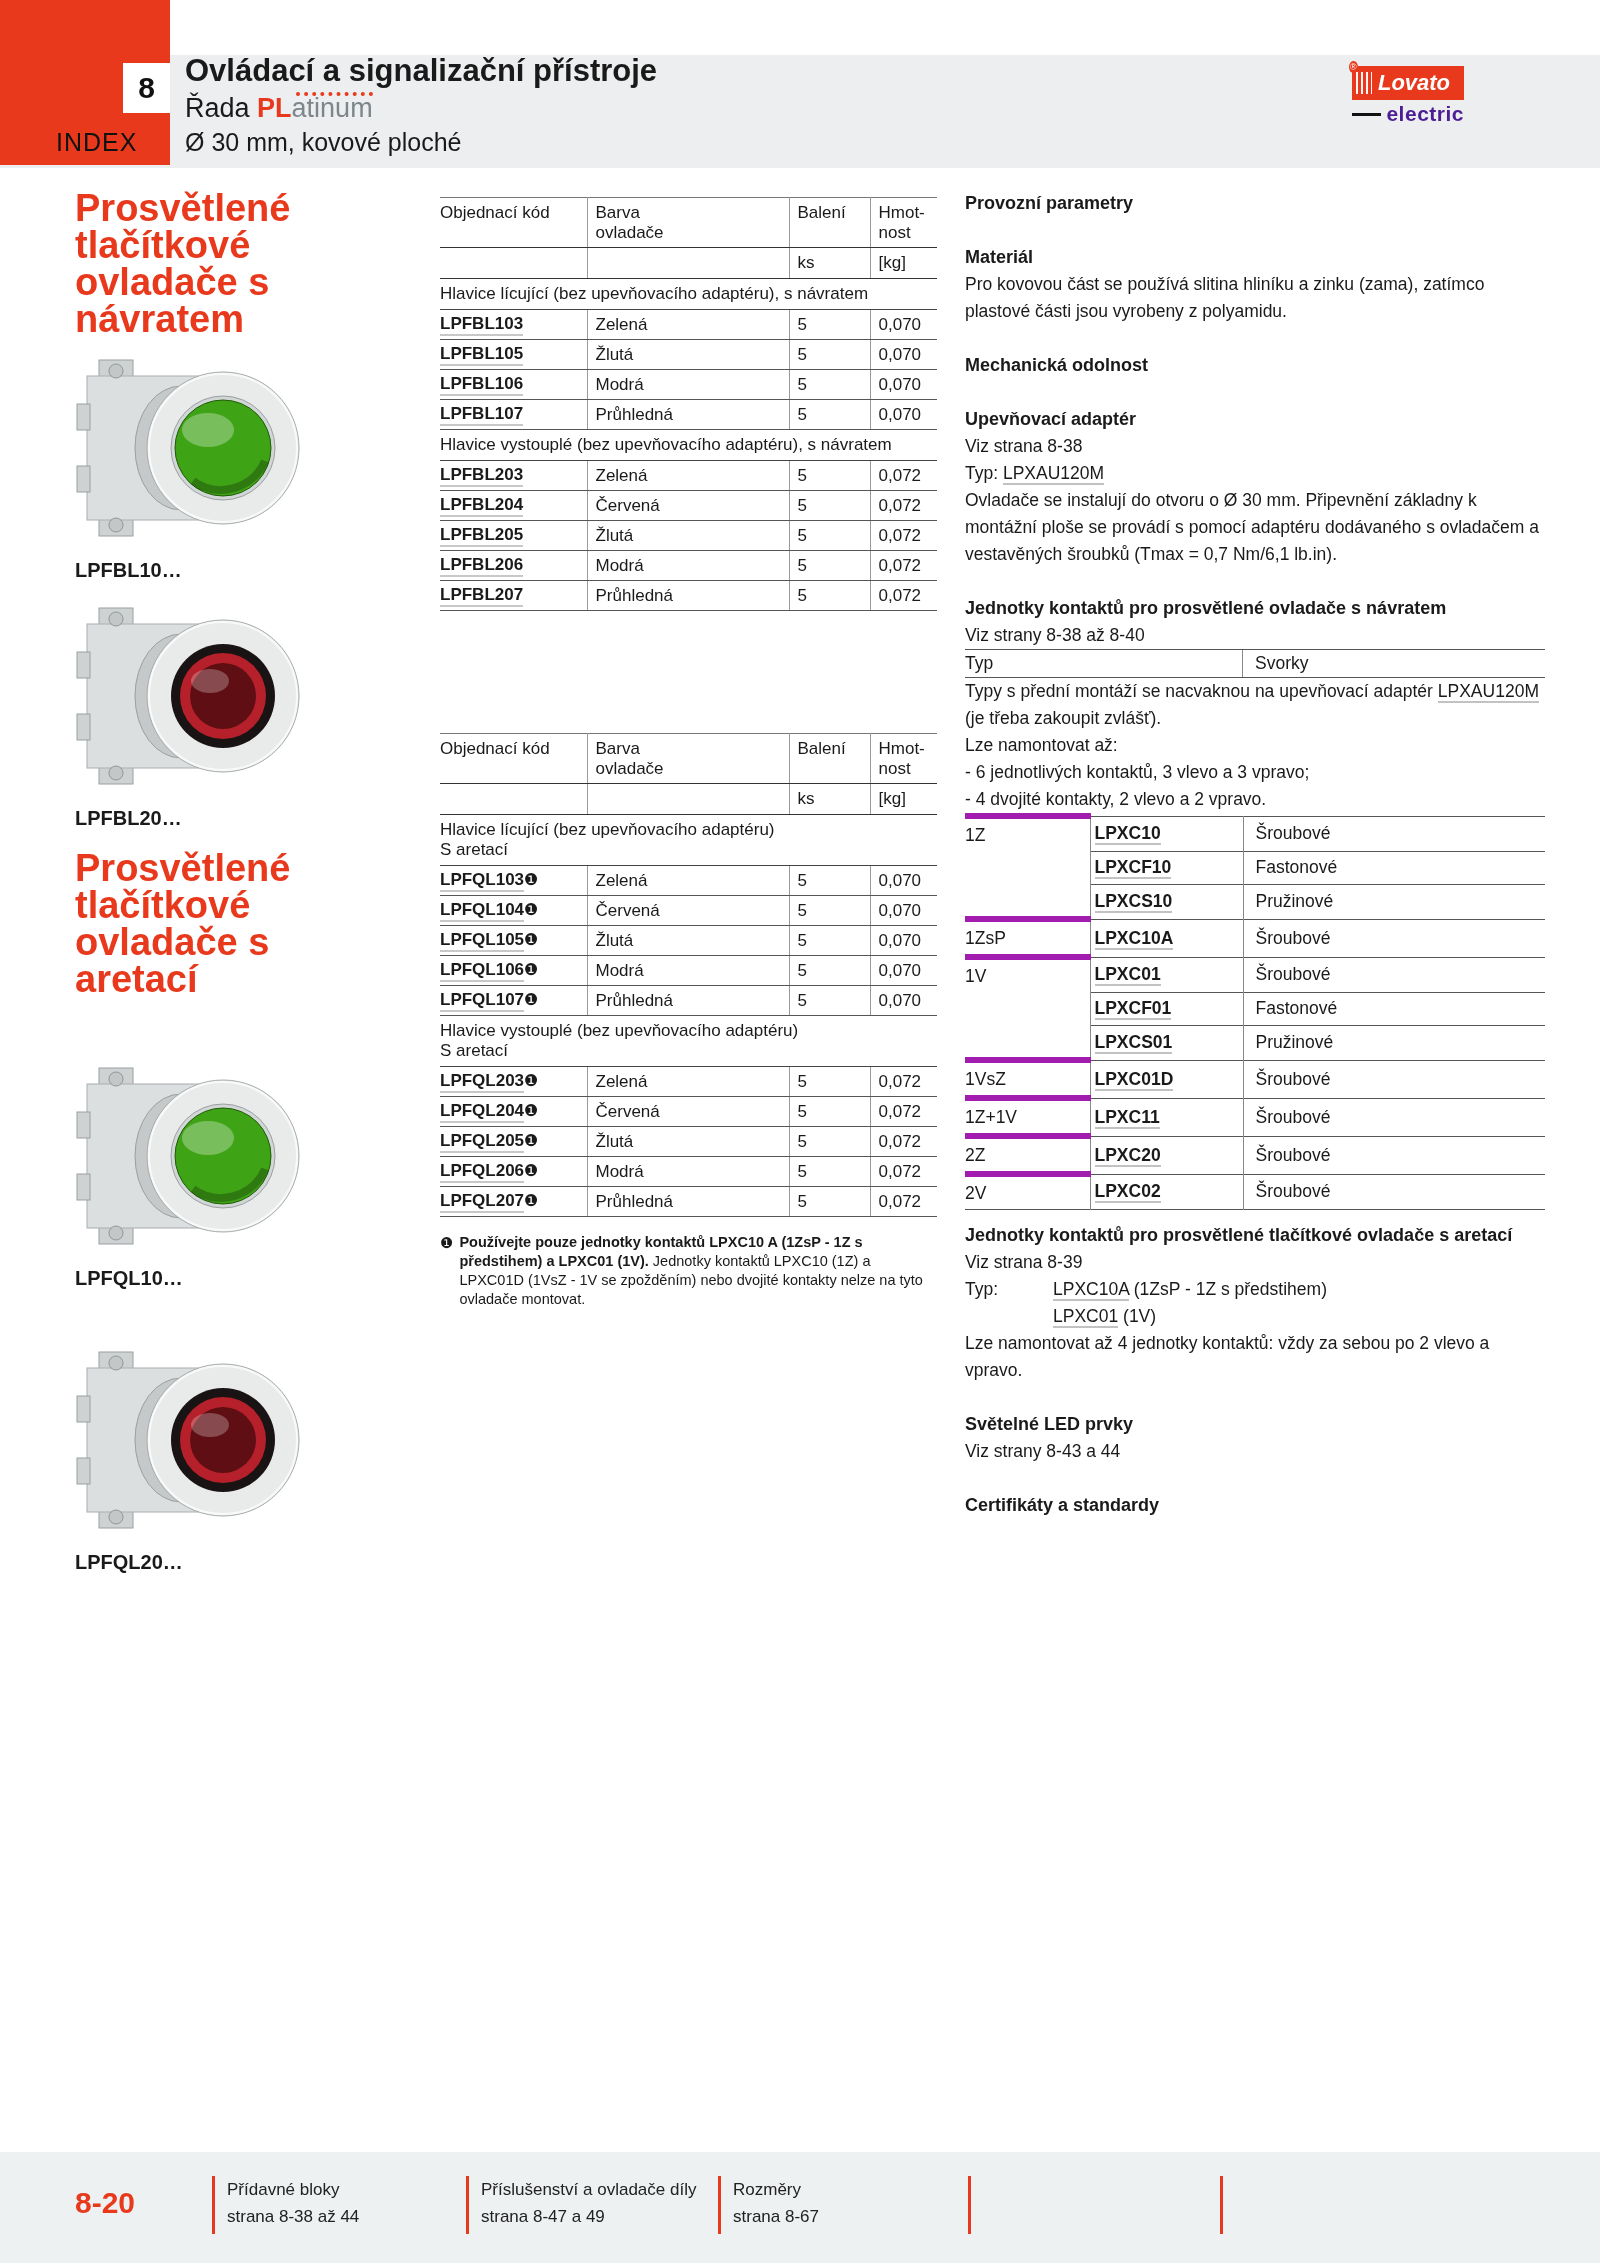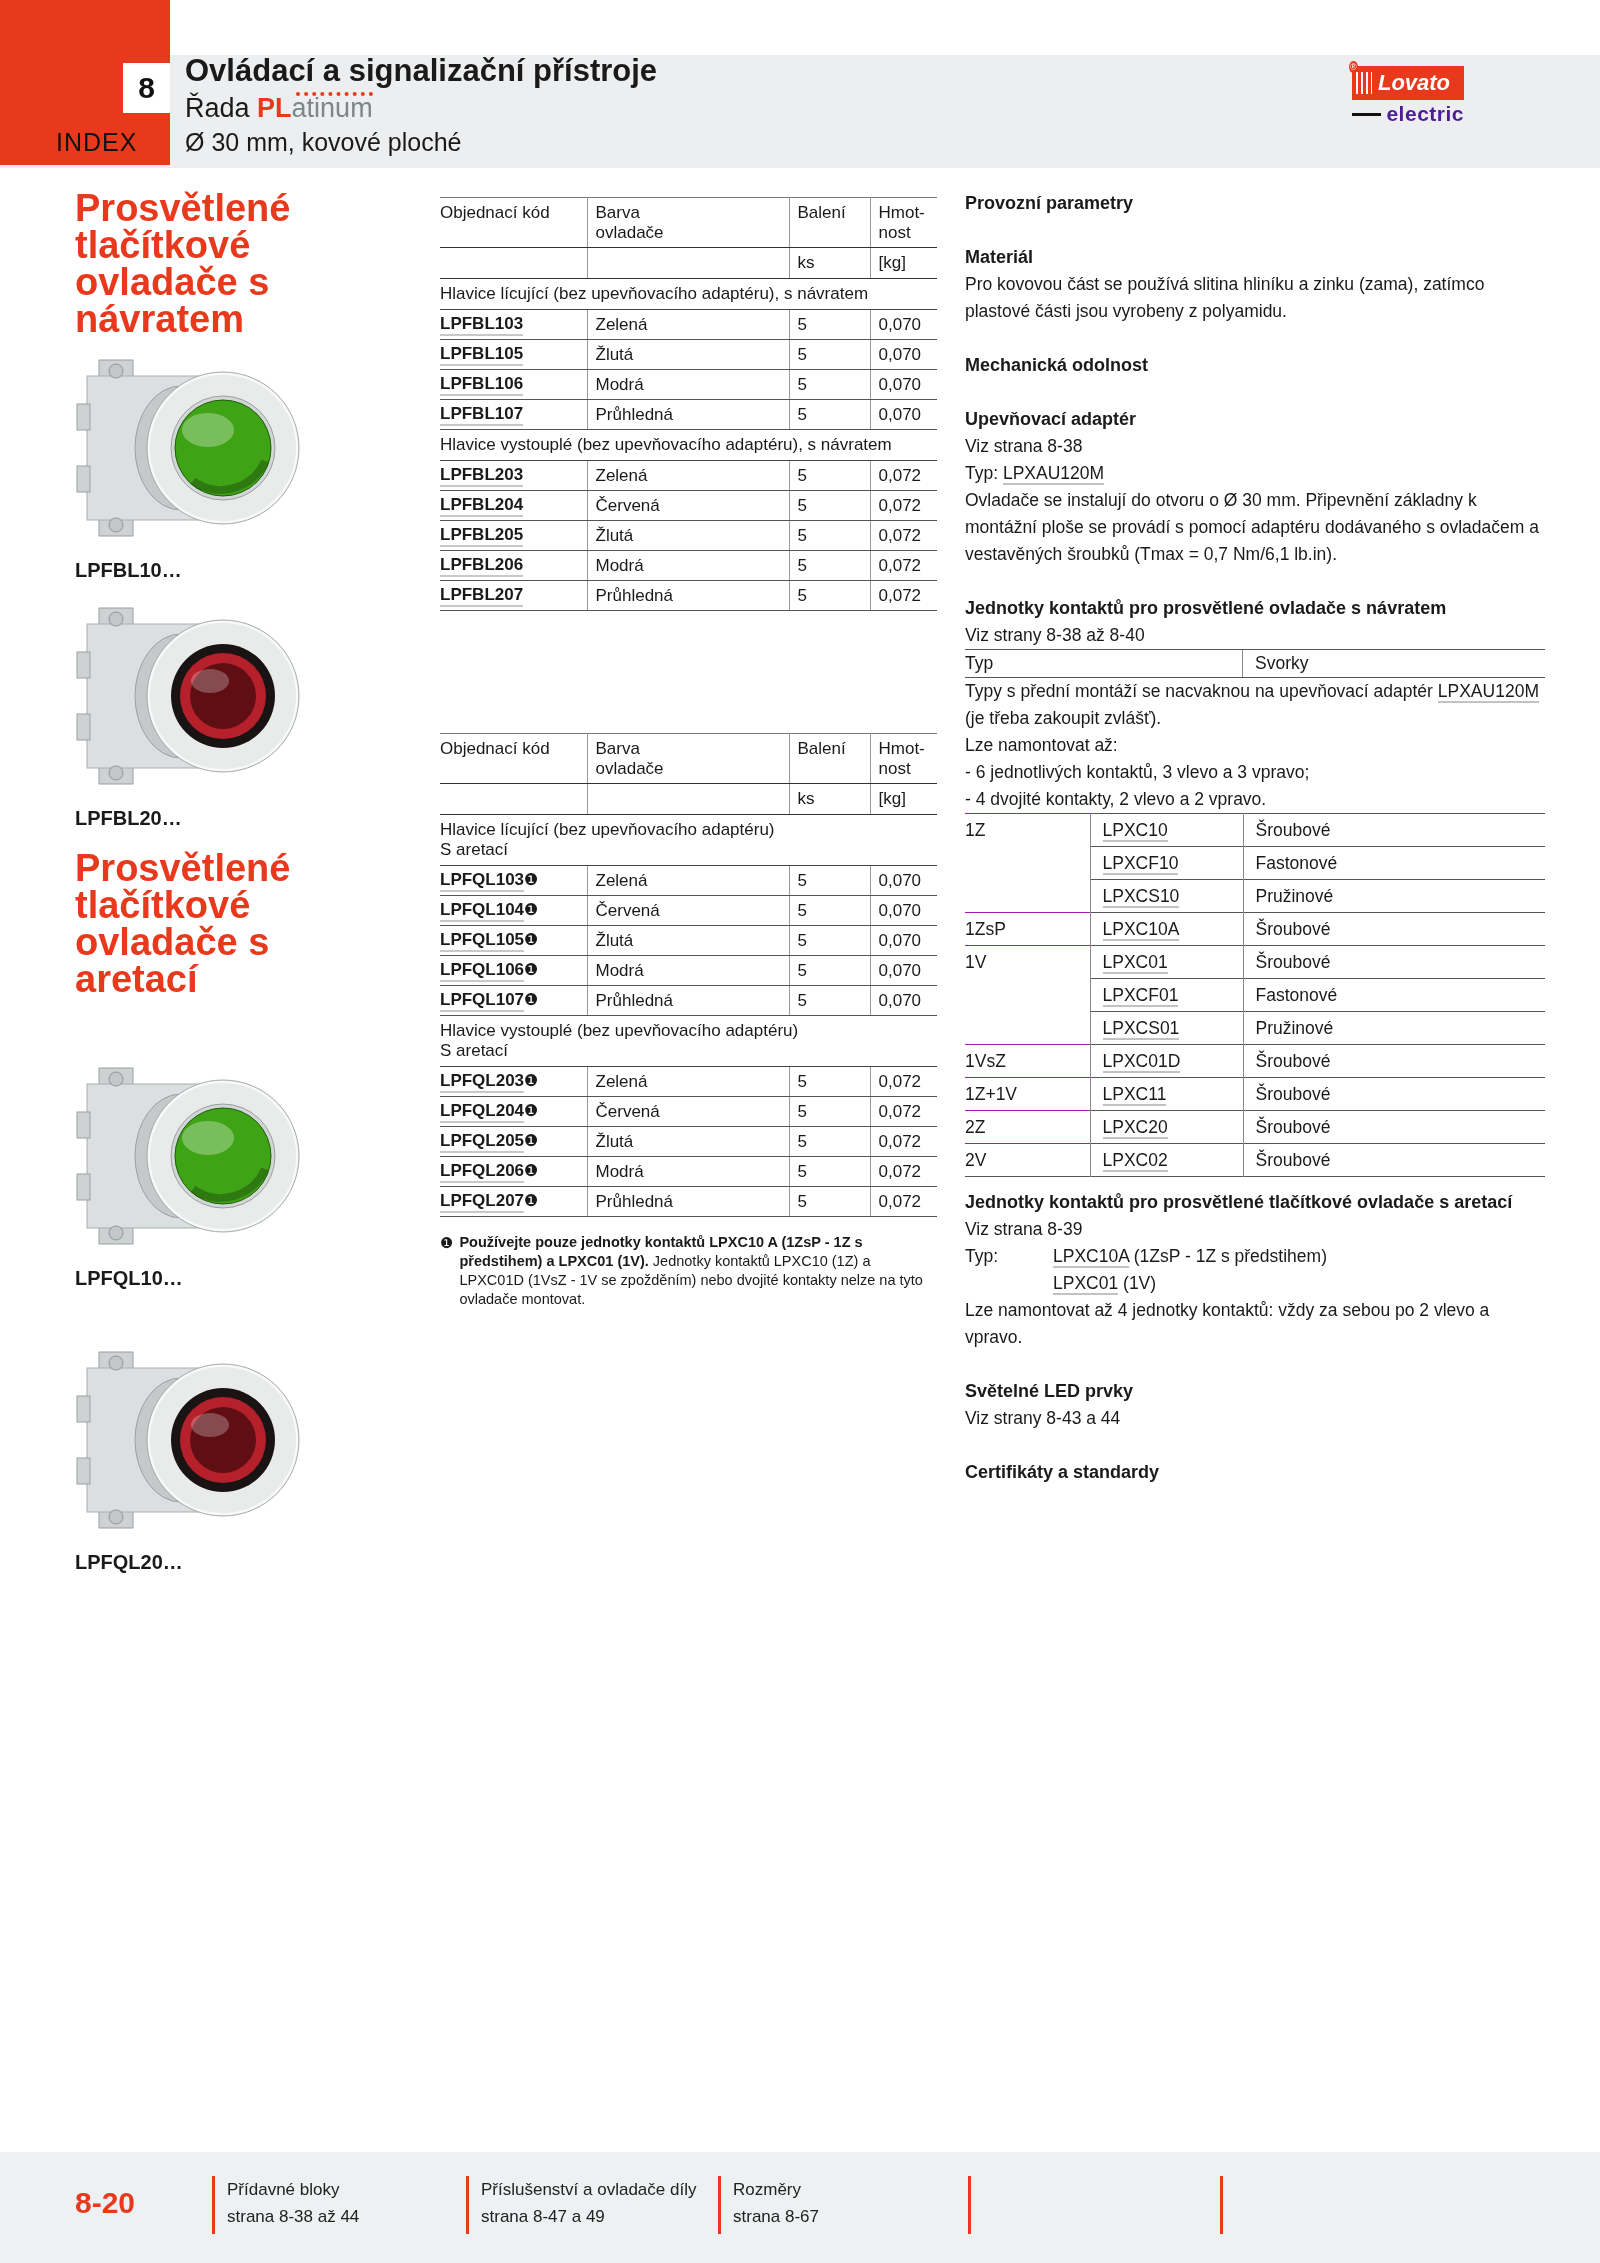--- a/index.html
+++ b/index.html
@@ -57,22 +57,22 @@
   .rsec.first{margin-top:0;}
   .rsec h3{font-size:18px;font-weight:bold;margin:0;line-height:27px;}
   .rline{white-space:pre-wrap;}
   .rp{margin:0;}
   .cu2{border-bottom:2px solid #c2c2c2;}
   .mini{display:flex;border-top:1px solid #555;border-bottom:1px solid #555;margin:0;}
   .mini .c1{width:277px;border-right:1px solid #8a8a8a;}
   .mini .c2{padding-left:12px;}
   table.ct{width:580px;border-collapse:collapse;font-size:17.5px;table-layout:fixed;border-bottom:1px solid #555;}
   table.ct td{padding:2px 0 2px 0;height:28px;}
-  table.ct td.ct-typ{border-right:1px solid #8a8a8a;border-top:1px solid #a21caf;}
-  table.ct td.ct-code{border-right:1px solid #8a8a8a;padding-left:12px;border-top:1px solid #555;}
+  table.ct td.ct-typ{border-right:1px solid #8a8a8a;border-top:6px solid #a21caf;}
+  table.ct td.ct-code{border-right:1px solid #8a8a8a;padding-left:4px;border-top:1px solid #555;font-weight:bold;}
   table.ct td.ct-sv{padding-left:12px;border-top:1px solid #555;}
   table.ct td.ct-typ:empty{border-top:none;}
   .typline .pre{display:inline-block;width:88px;}
   .s-aretaci{margin-top:12px;}
   
   .footer{position:absolute;left:0;top:2152px;width:1600px;height:111px;background:var(--footer_band,#eef1f2);}
   .fpage{position:absolute;left:75px;top:34px;font-size:30px;font-weight:bold;color:var(--accent,#e8391d);}
   .flink{position:absolute;top:24px;height:58px;border-left:3px solid var(--accent,#e8391d);padding-left:12px;
          font-size:17px;line-height:27px;color:#222;}
   .fdiv{position:absolute;top:24px;width:3px;height:58px;background:var(--accent,#e8391d);}

